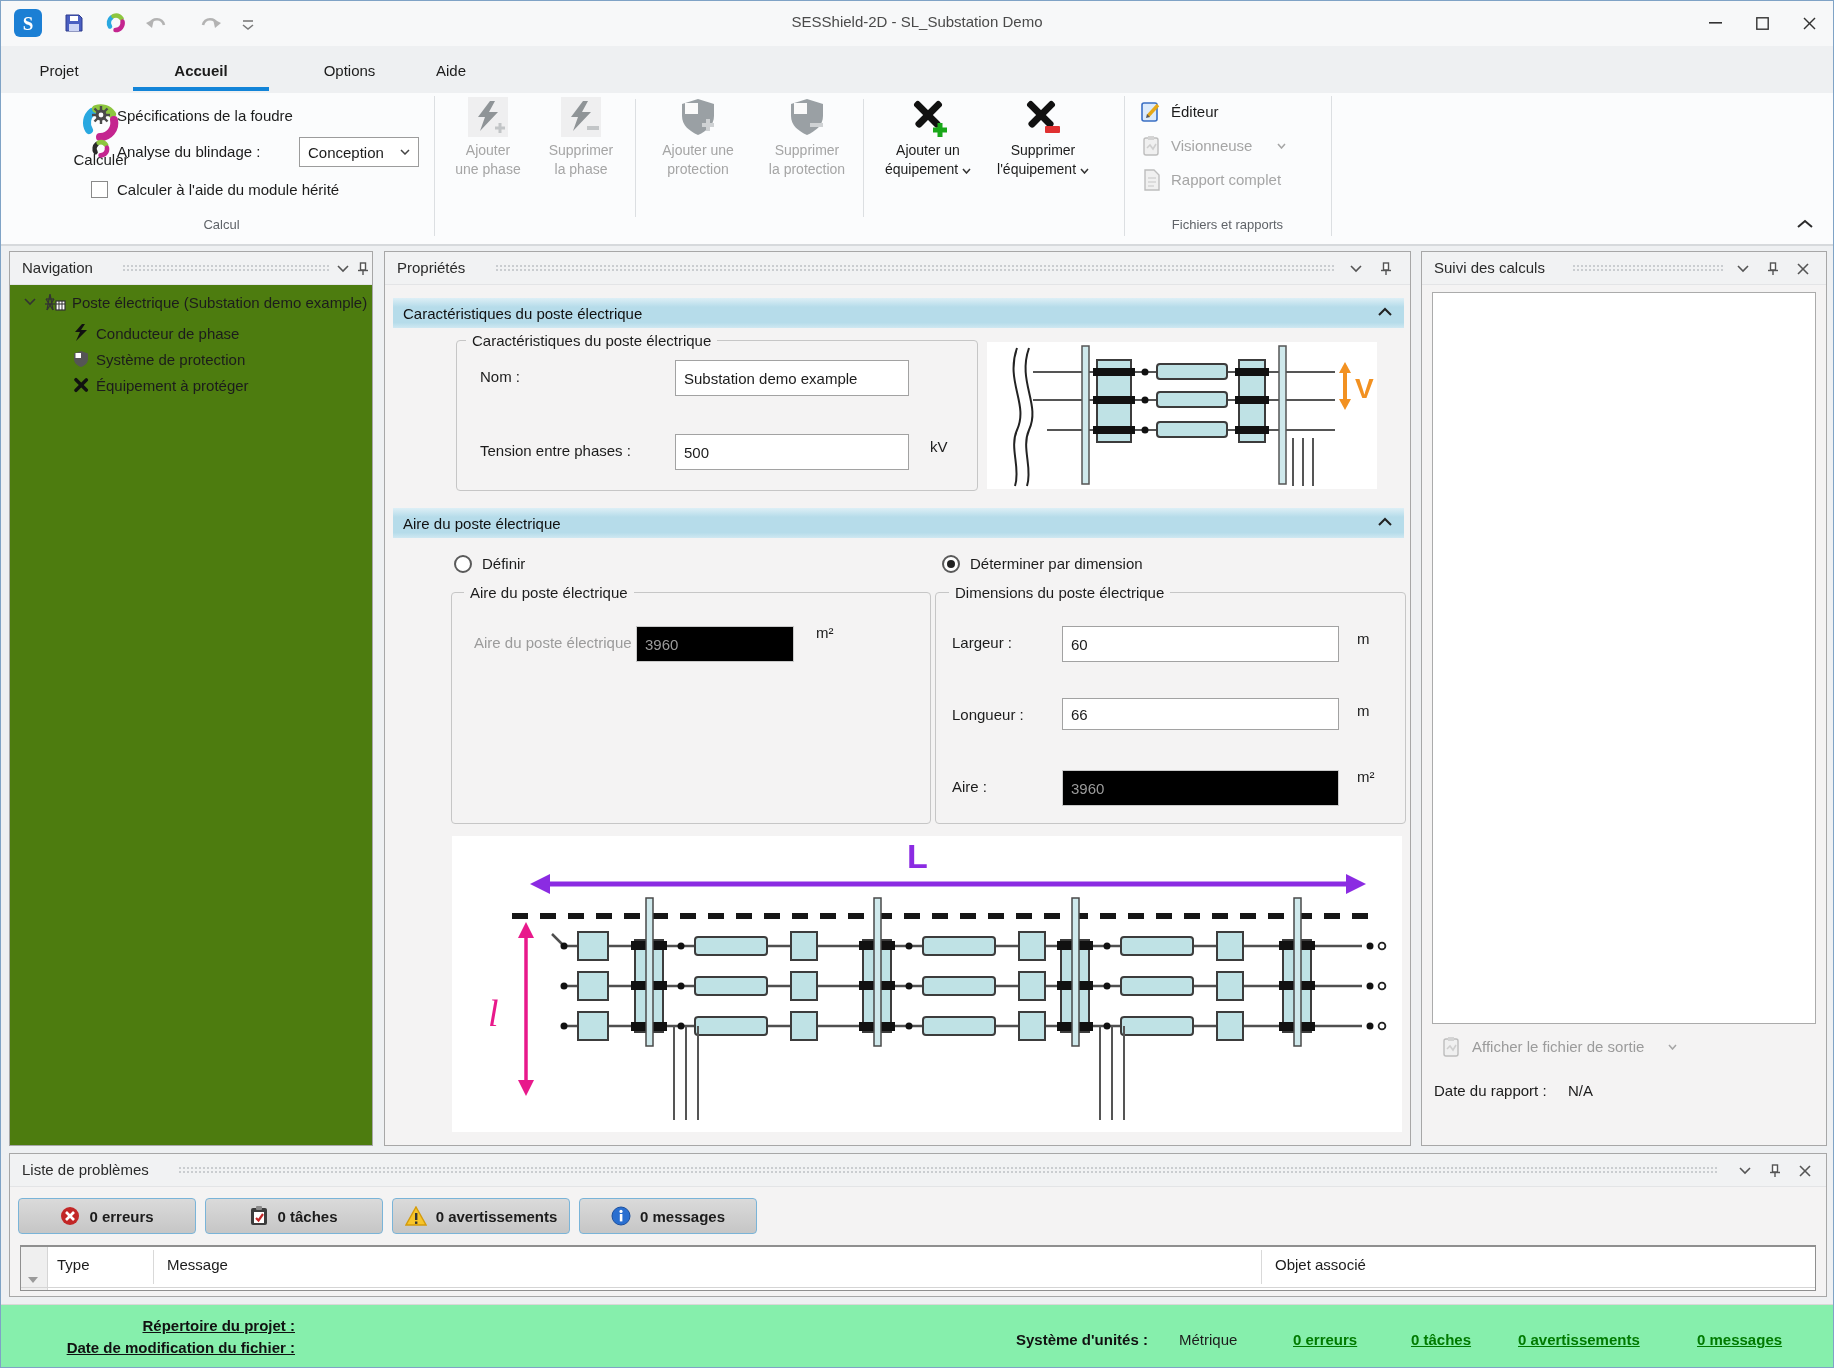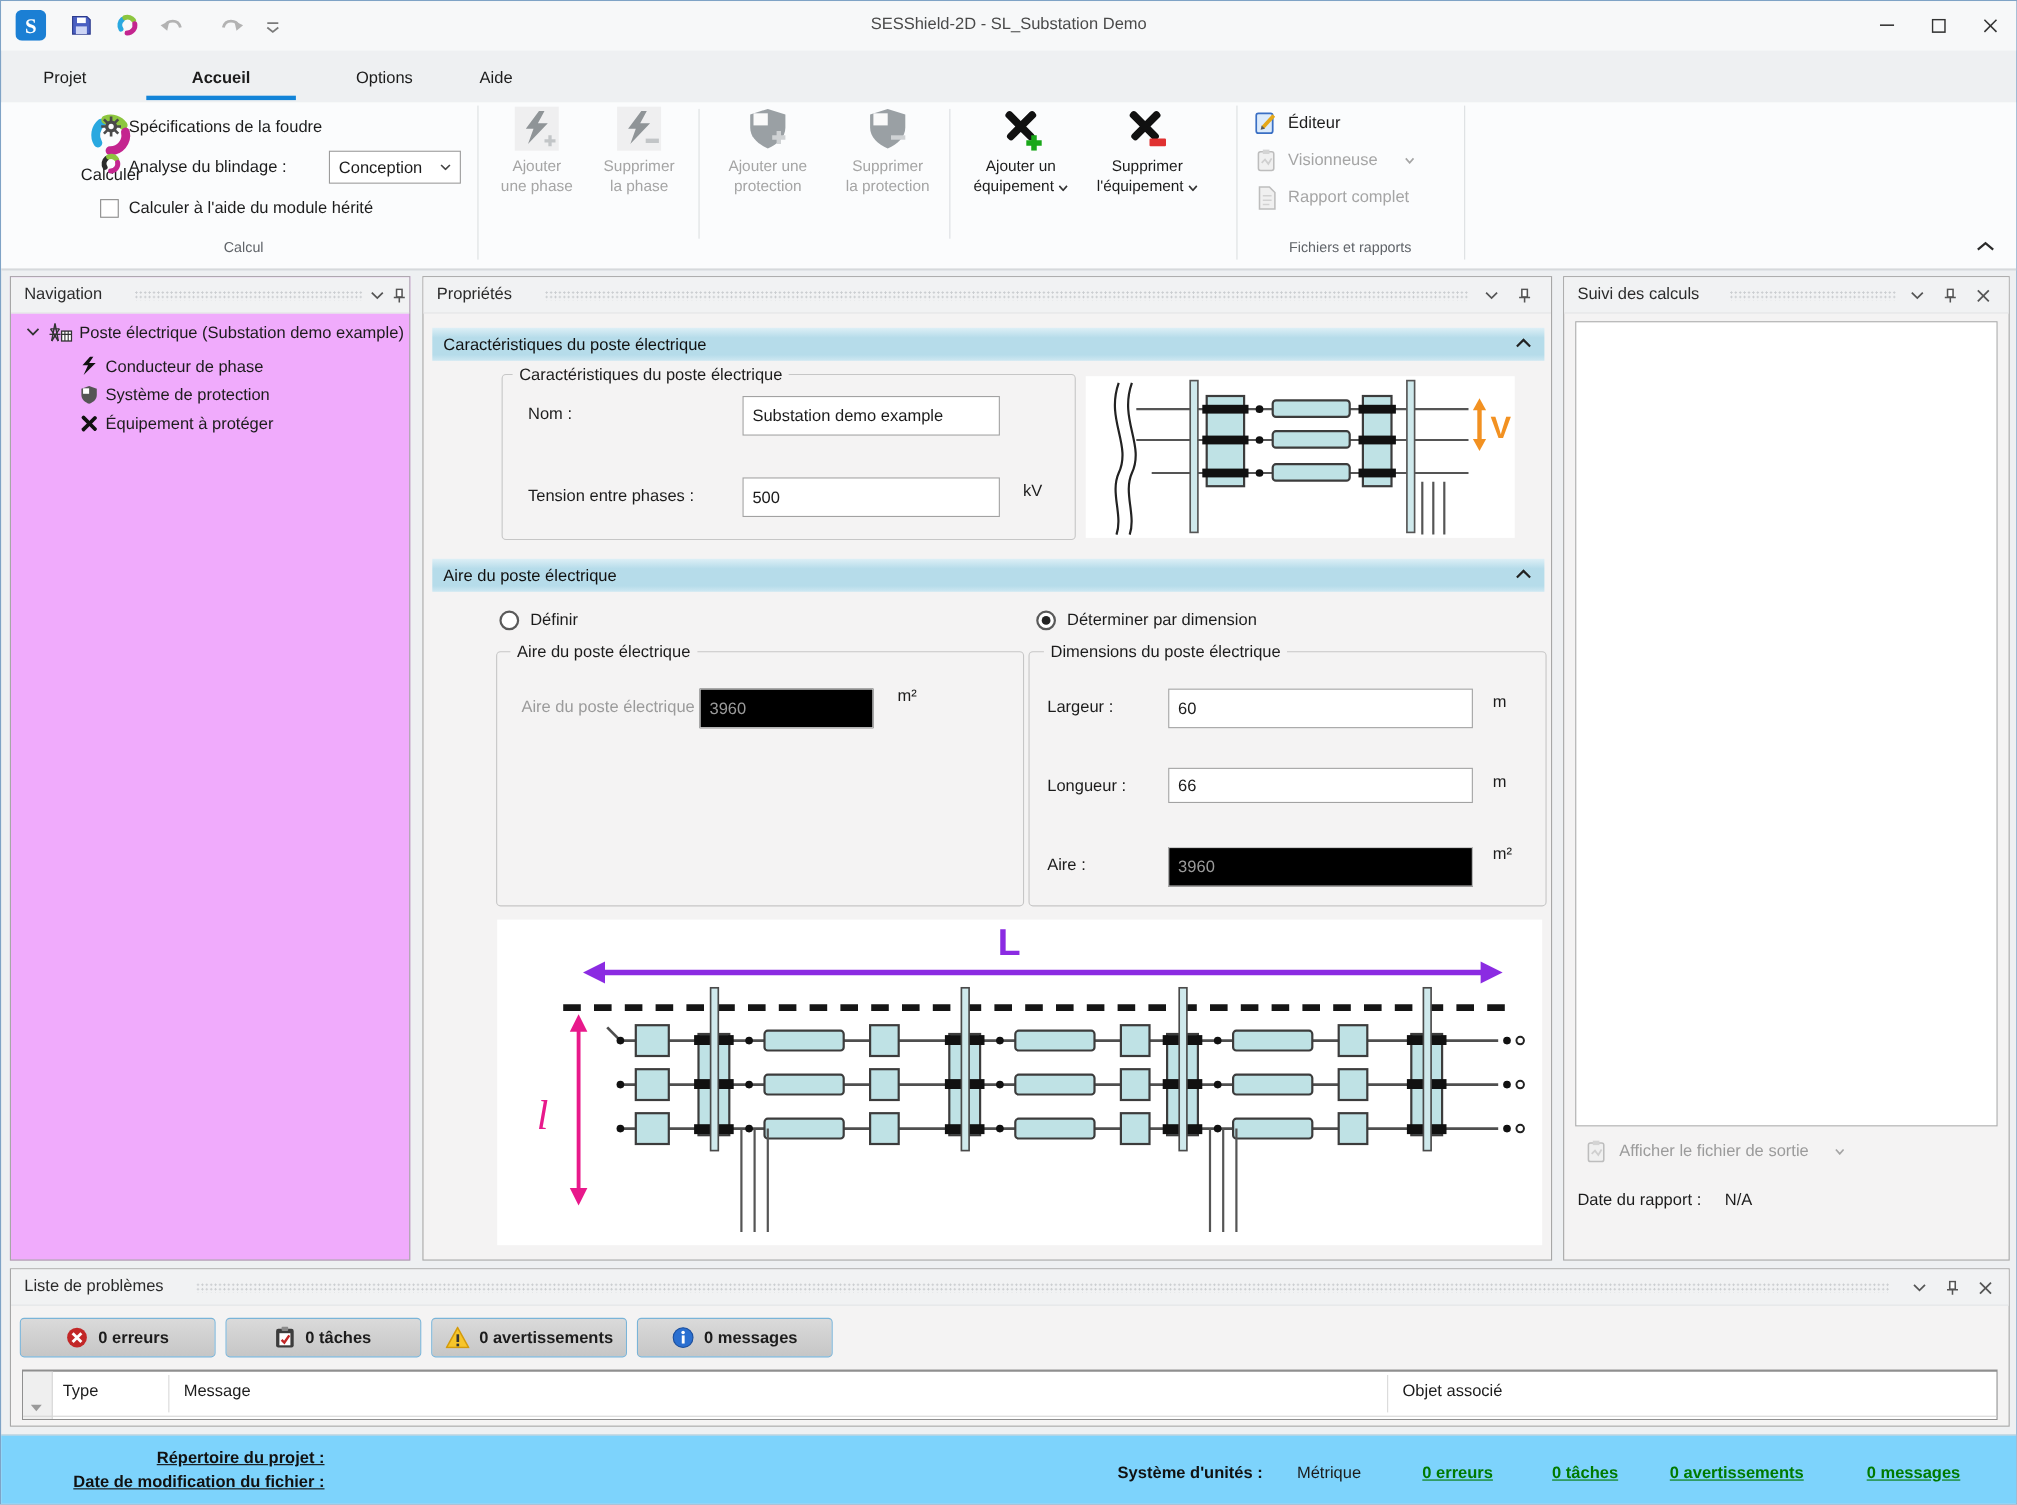--- a/index.html
+++ b/index.html
@@ -17,40 +17,40 @@
   .tabline{position:absolute;top:86px;height:4px;background:#1284d8;}
   
   #ribbon{left:0;top:92px;width:100%;height:153px;background:#fbfcfd;border-bottom:2px solid #d6d9dc;box-sizing:border-box;}
   .rdiv{position:absolute;width:1px;background:#dcdfe2;}
   .grouplabel{position:absolute;top:124px;font-size:13px;color:#5f6368;text-align:center;white-space:nowrap;}
   .bigbtn-label{position:absolute;top:48px;font-size:14px;line-height:19px;text-align:center;white-space:nowrap;}
   .disabledtx{color:#a5a5a5;}
   .combo{position:absolute;height:30px;background:#fff;border:1px solid #9c9c9c;box-sizing:border-box;font-size:15px;color:#1c1c1c;display:flex;align-items:center;padding:0 8px;justify-content:space-between;}
   .checkbox{position:absolute;width:17px;height:17px;background:#fff;border:1px solid #8a8a8a;box-sizing:border-box;}
   
-  .panel{position:absolute;background:#f0abfc;border:1px solid #a7a7a7;box-sizing:border-box;}
+  .panel{position:absolute;background:#4d7c0f;border:1px solid #a7a7a7;box-sizing:border-box;}
   .phead{position:absolute;left:0;top:0;right:0;height:33px;background:#f1f2f3;border-bottom:1px solid #e3e4e6;box-sizing:border-box;}
   .ptitle{position:absolute;left:12px;top:7px;font-size:15px;color:#2b2b2b;white-space:nowrap;}
   .dots{position:absolute;top:12px;height:9px;background-image:radial-gradient(#c6c9cc 1px,transparent 1.1px);background-size:4px 4px;opacity:.9;}
   .hbtn{position:absolute;top:8px;width:18px;height:18px;display:flex;align-items:center;justify-content:center;}
   
   .sectionbar{position:absolute;height:30px;background:linear-gradient(180deg,#ddeff6,#b6dcea 30%,#b6dcea 82%,#cfe8f2);display:flex;align-items:center;padding-left:10px;box-sizing:border-box;font-size:15px;color:#111;}
   .groupbox{position:absolute;border:1px solid #c6c6c6;border-radius:4px;}
   .gblabel{position:absolute;background:#f4f3f3;padding:0 6px;font-size:15px;color:#1c1c1c;white-space:nowrap;}
   .tb{position:absolute;background:#fff;border:1px solid #a2a2a2;box-sizing:border-box;font-size:15px;color:#1c1c1c;display:flex;align-items:center;padding-left:8px;}
   .tb.dis{background:#000000;border-color:#c9c9c9;color:#9b9b9b;}
   .unit{position:absolute;font-size:15px;color:#1c1c1c;}
   .radio{position:absolute;width:18px;height:18px;border:2px solid #5a5a5a;border-radius:50%;background:#fff;box-sizing:border-box;}
   .radio.sel::after{content:"";position:absolute;left:3px;top:3px;width:8px;height:8px;border-radius:50%;background:#222;}
   .imgbox{position:absolute;background:#fff;}
   
   .fbtn{position:absolute;top:44px;width:178px;height:36px;background:linear-gradient(#dadada,#c6c6c6);border:1px solid #7ab4d8;border-radius:4px;box-sizing:border-box;display:flex;align-items:center;justify-content:center;gap:9px;font-size:15px;font-weight:bold;color:#1c1c1c;}
   .colhdr{font-size:15px;color:#1c1c1c;white-space:nowrap;}
   
-  #statusbar{left:0;top:1303px;width:100%;height:65px;background:#7dd3fc;border-top:1px solid #dbd8d8;box-sizing:border-box;}
+  #statusbar{left:0;top:1303px;width:100%;height:65px;background:#86efac;border-top:1px solid #dbd8d8;box-sizing:border-box;}
   .slink{position:absolute;top:26px;font-size:15px;font-weight:bold;color:#007a00;text-decoration:underline;white-space:nowrap;}
   .sbold{font-weight:bold;color:#111;}
   .underl{text-decoration:underline;font-weight:bold;color:#111;}
   .treerow{position:absolute;display:flex;align-items:center;gap:6px;font-size:15px;color:#1c1c1c;white-space:nowrap;}
   svg{display:block;}
 </style>
 </head>
 <body>
 
 <div id="win">

